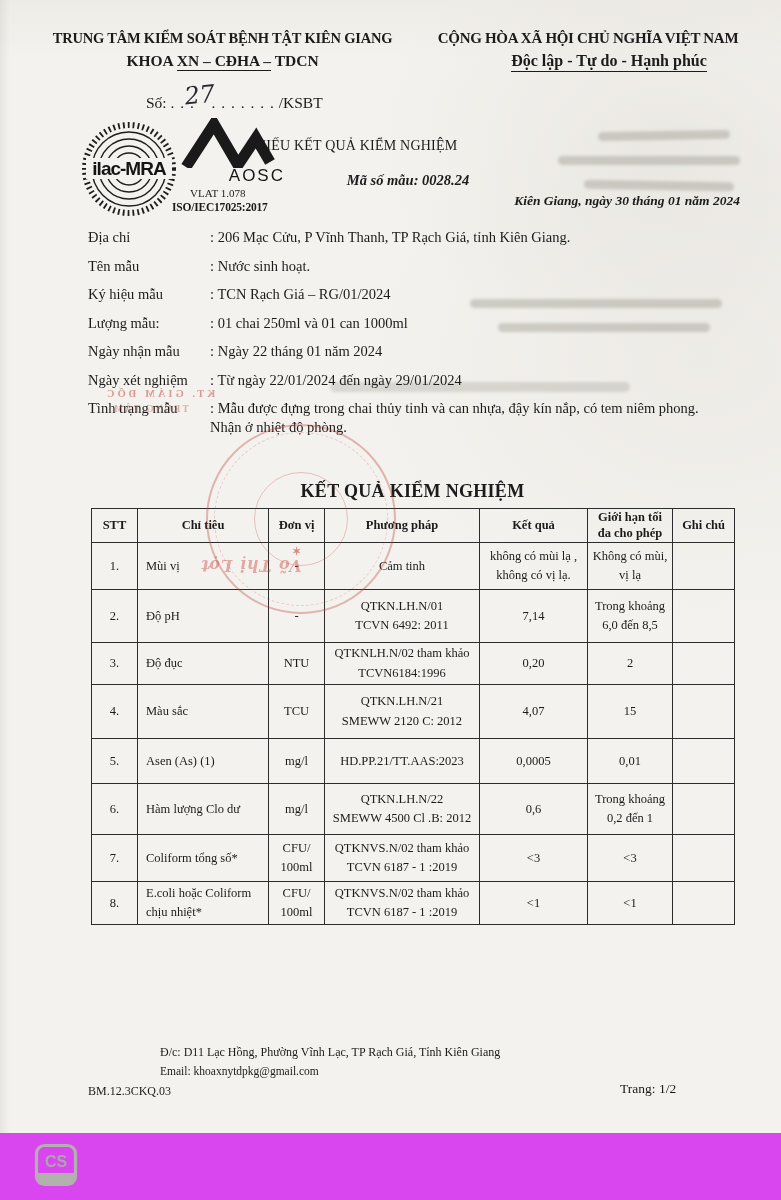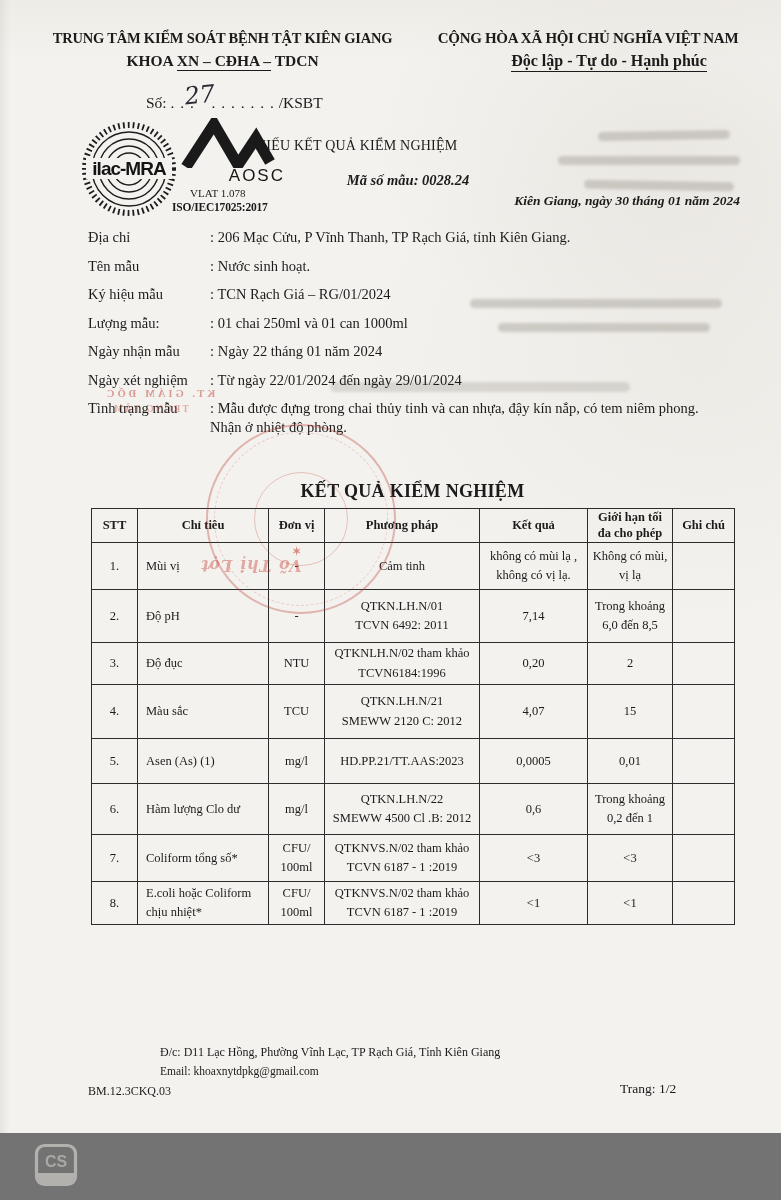--- a/index.html
+++ b/index.html
@@ -71,21 +71,21 @@
   tr.row-3{height:54px;} tr.row-4{height:45px;} tr.row-5{height:51px;}
   tr.row-6{height:47px;} tr.row-7{height:43px;}
 
   
   .footer-left{left:88px;top:1084px;font-size:12px;}
   .footer-center{left:160px;top:1043px;width:480px;font-size:12px;line-height:19px;}
   .footer-email{font-size:11.5px;}
   .footer-right{left:620px;top:1081px;width:110px;font-size:13.5px;}
 
   
-  .cs-strip{left:0;top:1133px;width:781px;height:67px;background:#737373;}
+  .cs-strip{left:0;top:1133px;width:781px;height:67px;background:#d946ef;}
   .cs-logo{left:34px;top:1143px;width:44px;height:44px;}
 
   
   .ghost,.smudge,.stamp{pointer-events:none;}
   .smudge{position:absolute;border-radius:5px;filter:blur(1.6px);background:rgba(124,118,108,.30);}
   .s1{left:598px;top:131px;width:132px;height:9px;transform:rotate(-1deg);}
   .s2{left:558px;top:156px;width:182px;height:9px;}
   .s3{left:584px;top:181px;width:150px;height:9px;transform:rotate(1deg);}
   .s4{left:470px;top:299px;width:252px;height:9px;}
   .s5{left:498px;top:323px;width:212px;height:9px;}

